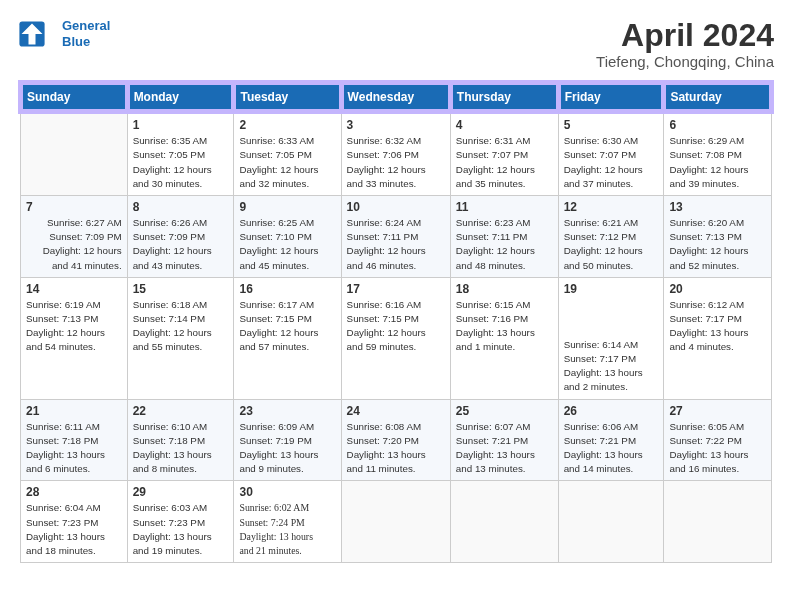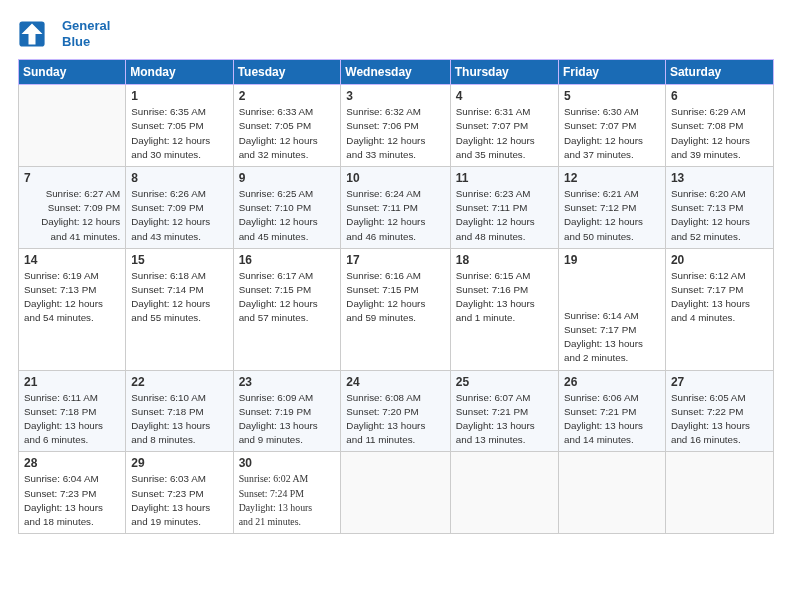--- a/index.html
+++ b/index.html
@@ -58,21 +58,21 @@
       border-collapse: collapse;
       font-size: 10.5px;
     }
     .calendar th {
       background: #1a6bb5;
       color: #fff;
       padding: 5px 4px;
       text-align: left;
       font-size: 12px;
       font-weight: bold;
-      border: 1px solid #c4b5fd;
+      border: 5px solid #c4b5fd;
     }
     .calendar td {
       border: 1px solid #ccc;
       vertical-align: top;
       padding: 4px 5px;
       min-height: 70px;
       width: 113px;
       background: #fff;
     }
     .calendar tr:nth-child(even) td {
@@ -102,20 +102,24 @@
     <div class="logo">
       <svg class="logo-icon" viewBox="0 0 40 40">
         <rect x="2" y="2" width="36" height="36" rx="4" fill="#1a6bb5"></rect>
         <polygon points="20,5 35,20 25,20 25,35 15,35 15,20 5,20" fill="white"></polygon>
       </svg>
       <div class="logo-text">
         <div><span>General</span></div>
         <div><span style="color:#1a6bb5;margin-top:30px;">Blue</span></div>
       </div>
     </div>
+    <div class="title-block">
+      <div class="main-title">April 2024</div>
+      <div class="subtitle">Tiefeng, Chongqing, China</div>
+    </div>
   </div>
 
   <table class="calendar">
     <thead>
       <tr>
       <th>Sunday</th>
           <th>Monday</th>
           <th>Tuesday</th>
           <th>Wednesday</th>
           <th>Thursday</th>

